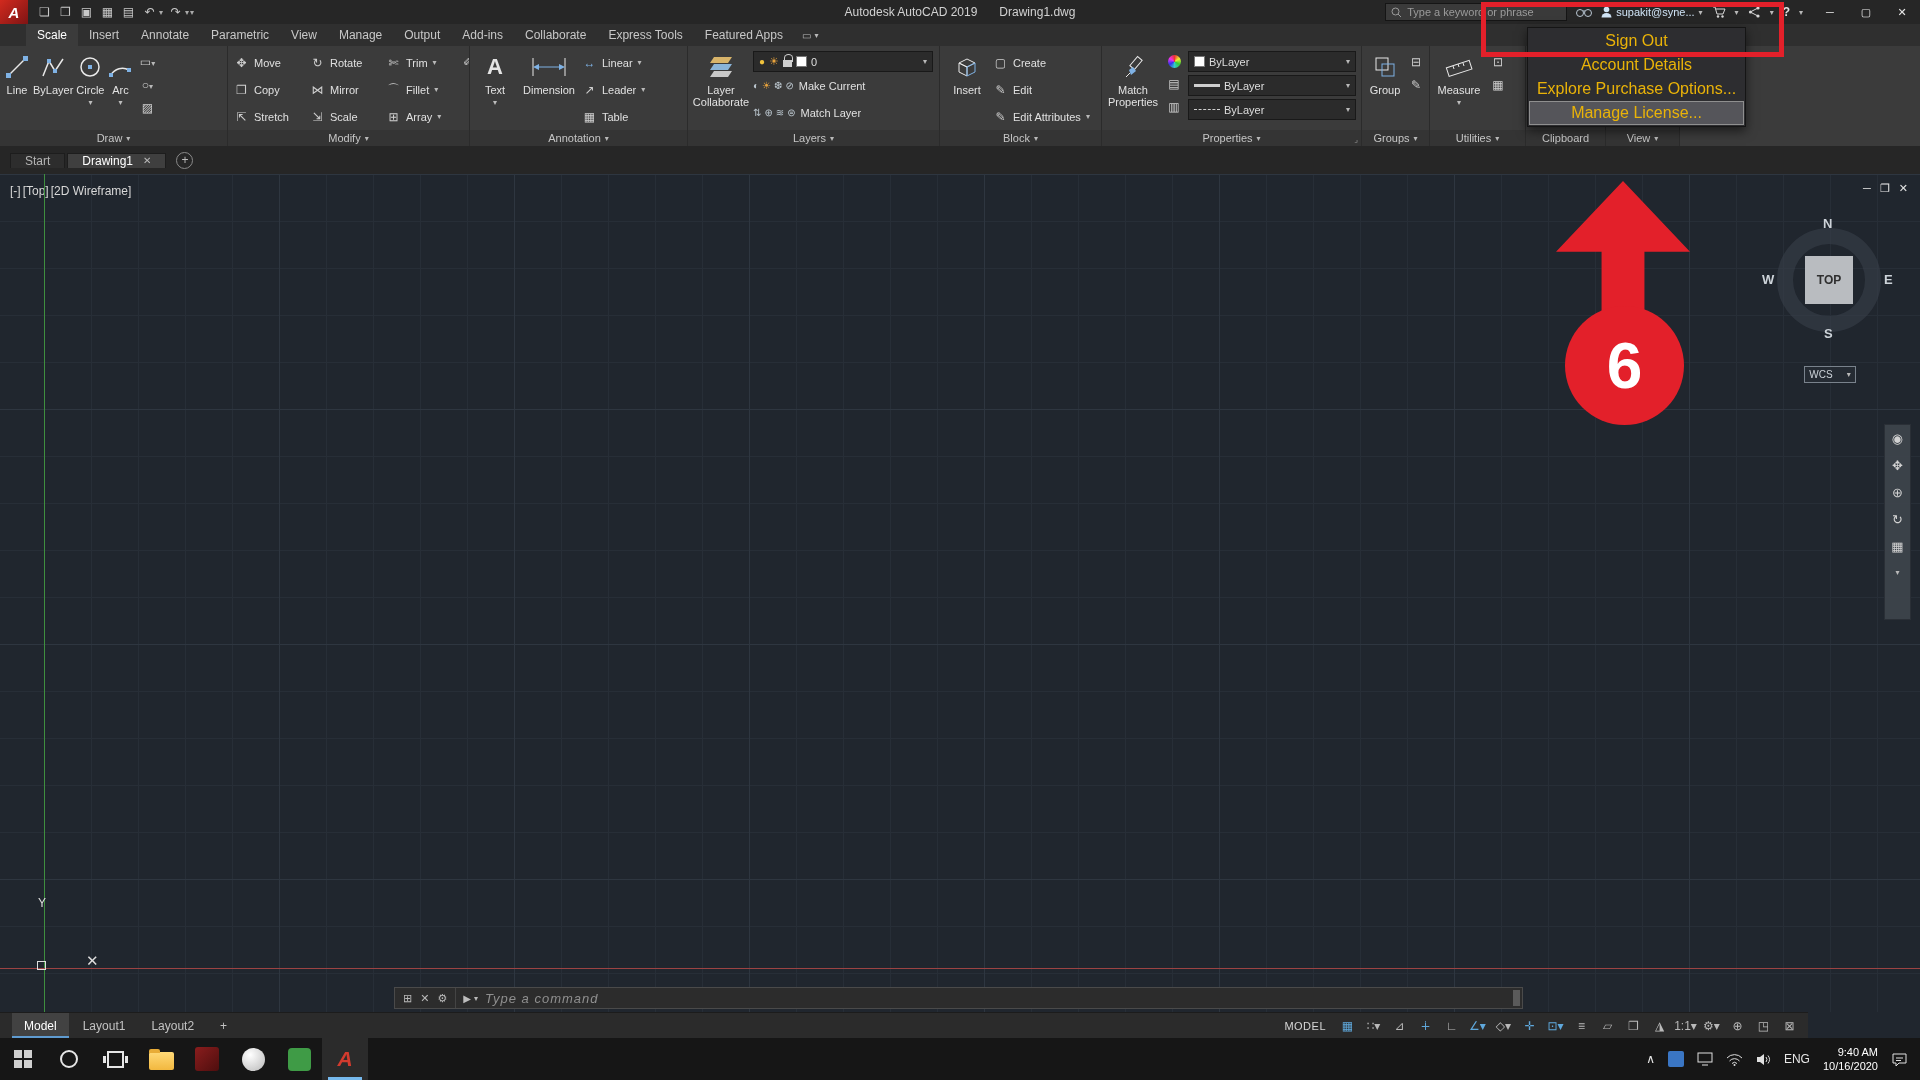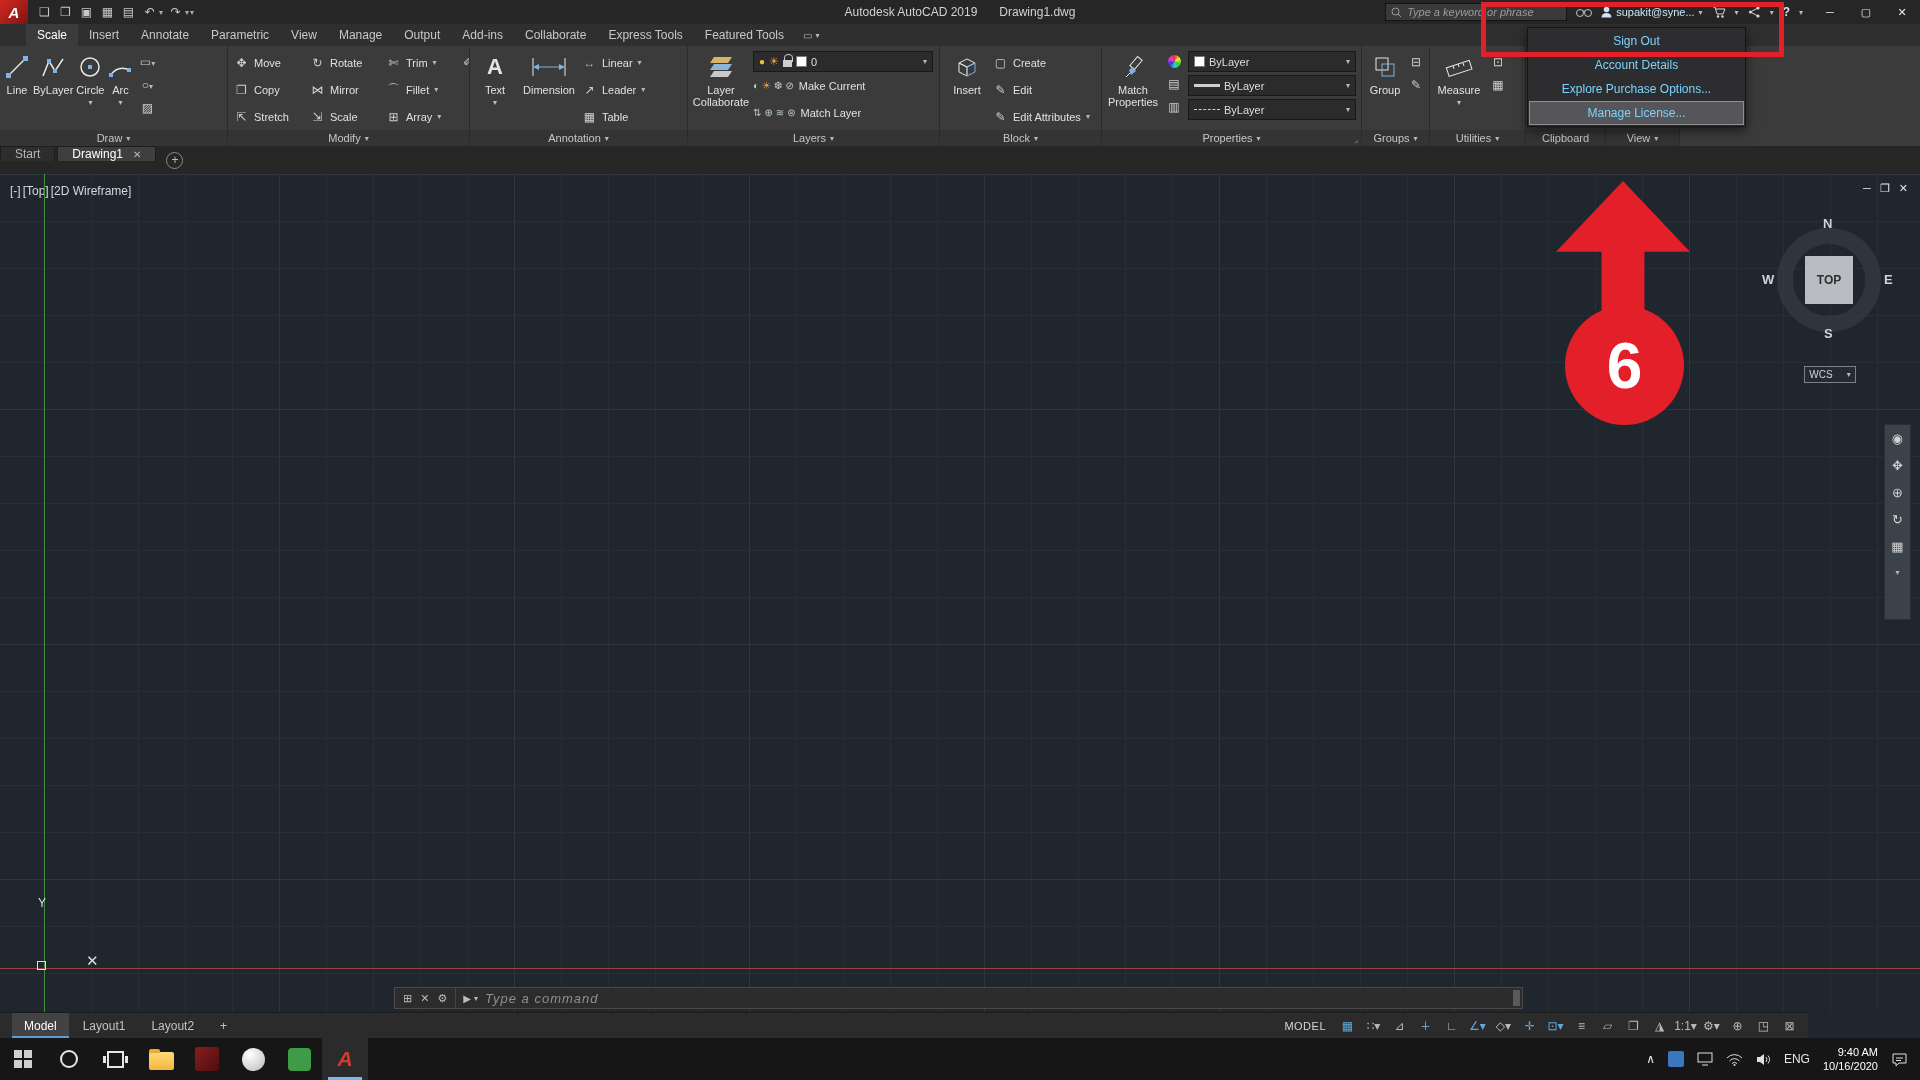--- a/index.html
+++ b/index.html
@@ -7,21 +7,21 @@
   #screen{position:relative;width:1920px;height:1080px;background:#20262e;overflow:hidden;color:#d8d8d8;font-size:12px}
 
   
   .titlebar{position:absolute;top:0;left:0;width:1920px;height:24px;background:#262626;display:flex;align-items:center}
   .logo{width:28px;height:24px;background:linear-gradient(135deg,#d22a1e,#7e1414);display:flex;align-items:center;justify-content:center;color:#fff;font-weight:bold;font-style:italic;font-size:15px}
   .qat{display:flex;align-items:center;gap:4px;padding:0 8px}
   .qicon{min-width:17px;height:18px;display:flex;align-items:center;justify-content:center;color:#c9c9c9;font-size:12px}
   .qcaret{font-size:8px;color:#aaa;margin-left:-3px}
   .tb-title{position:absolute;left:50%;transform:translateX(-50%);display:flex;gap:22px;color:#d2d2d2;font-size:12px;white-space:nowrap}
   .tb-right{margin-left:auto;display:flex;align-items:center;gap:9px;height:24px}
-  .searchbox{width:182px;height:18px;background:#3a3a3a;border:1px solid #151515;color:#9b9b9b;font-style:italic;font-size:11px;display:flex;align-items:center;gap:5px;padding:0 5px}
+  .searchbox{width:182px;height:18px;background:#3a3a3a;border:1px solid #151515;color:#9b9b9b;font-size:11px;display:flex;align-items:center;gap:5px;padding:0 5px}
   .acct{display:flex;align-items:center;gap:4px;color:#cfe3f5;font-size:11px}
   .tinycaret{font-size:8px;color:#b9b9b9}
   .helpq{color:#e0e0e0;font-weight:bold}
   .winbtns{display:flex}
   .winbtn{width:36px;height:24px;display:flex;align-items:center;justify-content:center;color:#e8e8e8;font-size:11px}
 
   
   .tabbar{position:absolute;top:24px;left:0;width:1920px;height:22px;background:#2f2f2f;display:flex;align-items:stretch;padding-left:26px}
   .rtab{padding:0 11px;display:flex;align-items:center;color:#c8c8c8;font-size:12px}
   .rtab.active{background:#3b3b3b;color:#fff}
@@ -51,21 +51,21 @@
   .lwline{width:26px;border-top:3px solid #cfcfcf}
   .ltline{width:26px;border-top:1px dashed #cfcfcf}
   .bulb{color:#f0c23c;font-size:10px}
   .sunic{color:#e8a33d;font-size:11px}
   .csslock{width:9px;height:10px;position:relative;margin-top:2px}
   .csslock::before{content:"";position:absolute;left:1px;top:-4px;width:7px;height:7px;border:1.5px solid #cfcfcf;border-radius:50% 50% 0 0;border-bottom:none}
   .csslock::after{content:"";position:absolute;left:0;top:2px;width:9px;height:7px;background:#cfcfcf}
   .wheel{width:13px;height:13px;border-radius:50%;background:conic-gradient(#e33,#ee3,#3c3,#3cc,#33e,#e3e,#e33)}
 
   
-  .filetabs{position:absolute;top:146px;left:0;width:1920px;height:28px;background:#262626;display:flex;align-items:flex-start;gap:2px}
+  .filetabs{position:absolute;top:146px;left:0;width:1920px;height:28px;background:#262626;display:flex;align-items:center;padding-left:10px;gap:2px}
   .ftab{display:flex;align-items:center;gap:10px;padding:0 14px;color:#b5b5b5;font-size:12px;background:#2d2d2d;border:1px solid #1d1d1d;border-bottom:none}
   .ftab.active{background:#3f3f3f;color:#fff}
   .ftab .x{font-size:10px;color:#bbb}
   .newtab{width:17px;height:17px;border:1px solid #8a8a8a;border-radius:50%;align-self:center;margin-left:8px;display:flex;align-items:center;justify-content:center;color:#bdbdbd;font-size:12px}
 
   
   .viewport{position:absolute;top:174px;left:0;width:1920px;height:838px;background-color:#20262e;
     background-image:
       linear-gradient(#2e3640 1px,transparent 1px),linear-gradient(90deg,#2e3640 1px,transparent 1px),
       linear-gradient(#272e37 1px,transparent 1px),linear-gradient(90deg,#272e37 1px,transparent 1px);
@@ -117,21 +117,21 @@
   .folder::before{content:"";position:absolute;top:-3px;left:0;width:11px;height:4px;background:#e8ac37;border-radius:2px 2px 0 0}
   .redapp{width:24px;height:24px;border-radius:3px;background:linear-gradient(135deg,#8a1d1d,#4e0e0e)}
   .xboxapp{width:23px;height:23px;border-radius:50%;background:radial-gradient(circle at 35% 30%,#fff,#b9b9b9)}
   .greenapp{width:23px;height:23px;border-radius:4px;background:#3f9b46}
   .acadapp{color:#d23b2e;font-weight:bold;font-style:italic;font-size:21px}
   .tray{margin-left:auto;display:flex;align-items:center;gap:13px;padding-right:12px;color:#e8e8e8;font-size:12px}
   .clock{display:flex;flex-direction:column;align-items:flex-end;font-size:11px;line-height:14px;color:#fff}
 
   
   .acctmenu{position:absolute;left:1527px;top:27px;width:219px;background:#2d2d30;border:1px solid #151515;box-shadow:0 4px 10px rgba(0,0,0,.55);z-index:40;padding:1px}
-  .ami{height:24px;display:flex;align-items:center;justify-content:center;color:#7dd3fc;font-size:12px}
+  .ami{height:24px;display:flex;align-items:center;justify-content:center;color:#eab308;font-size:16px}
   .ami.hl{background:#55555a;border:1px solid #8f8f8f}
   .red-rect{position:absolute;left:1481px;top:2px;width:303px;height:55px;border:5px solid #e3202a;z-index:60}
   .red-arrow{position:absolute;left:1556px;top:181px;width:134px;height:131px;background:#e3202a;z-index:60;
     clip-path:polygon(50% 0,100% 54%,66% 54%,66% 100%,34% 100%,34% 54%,0 54%)}
   .red-badge{position:absolute;left:1565px;top:306px;width:119px;height:119px;border-radius:50%;background:#e3202a;z-index:60;display:flex;align-items:center;justify-content:center;color:#fff;font-size:64px;font-weight:bold}
   svg{display:block}
 </style>
 </head>
 <body>
 
@@ -210,21 +210,21 @@
     <div class="rtab active">Scale</div>
     <div class="rtab">Insert</div>
     <div class="rtab">Annotate</div>
     <div class="rtab">Parametric</div>
     <div class="rtab">View</div>
     <div class="rtab">Manage</div>
     <div class="rtab">Output</div>
     <div class="rtab">Add-ins</div>
     <div class="rtab">Collaborate</div>
     <div class="rtab">Express Tools</div>
-    <div class="rtab">Featured Tools</div>
+    <div class="rtab">Featured Apps</div>
     <div class="ribtoggle">
         <span>▭</span>
         <span class="tinycaret">▾</span>
       </div>
   </div>
 
   <div class="ribbon">
 
     <div class="panel" style="width:228px">
       <div class="pbody">

